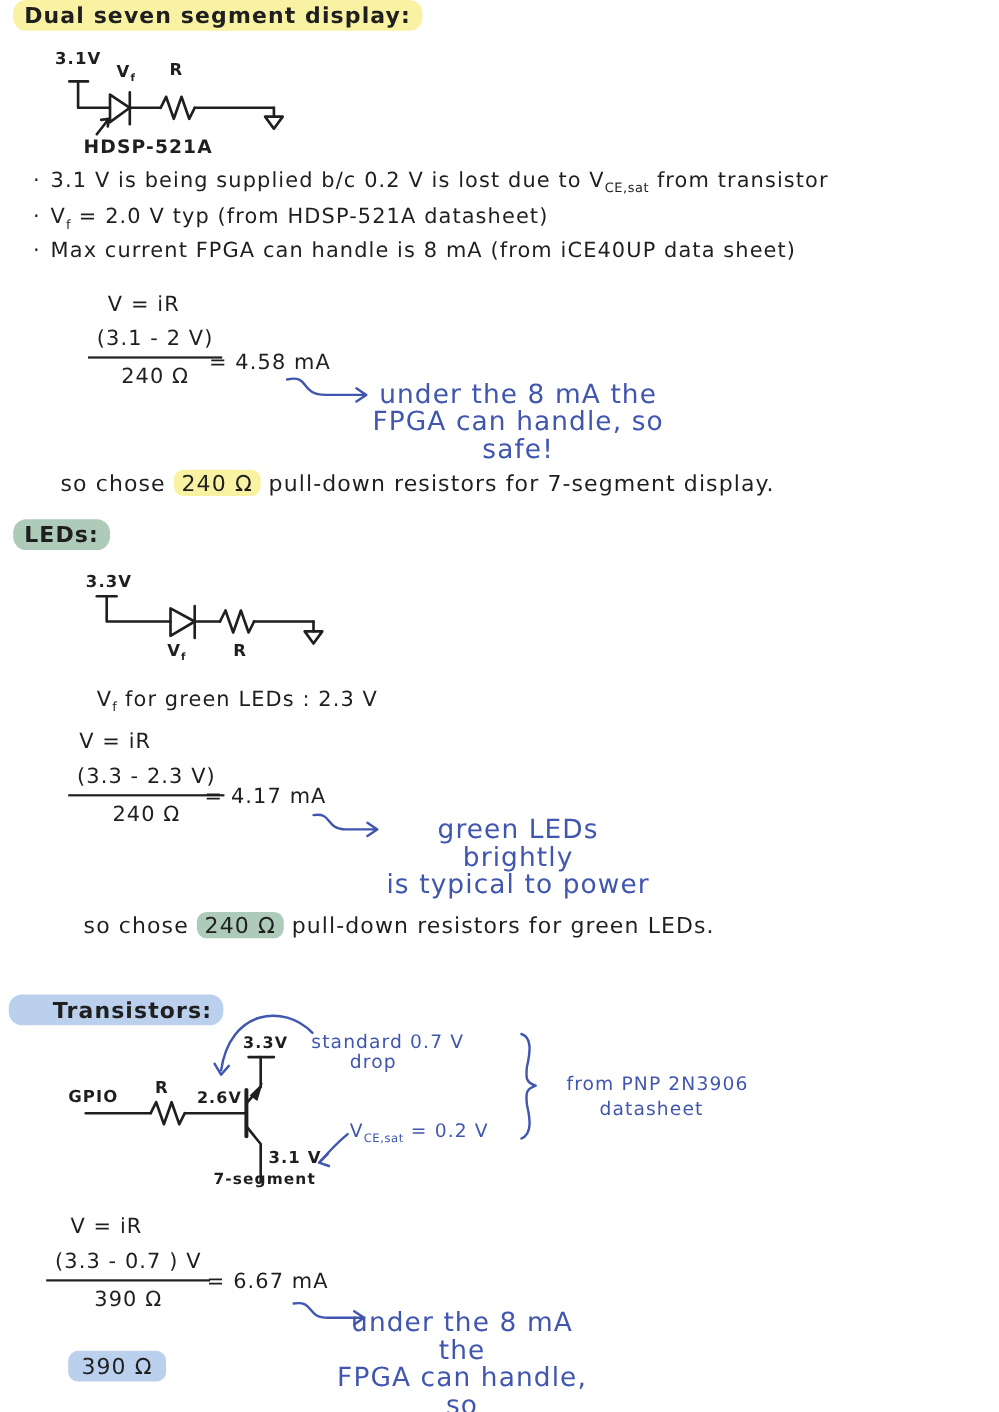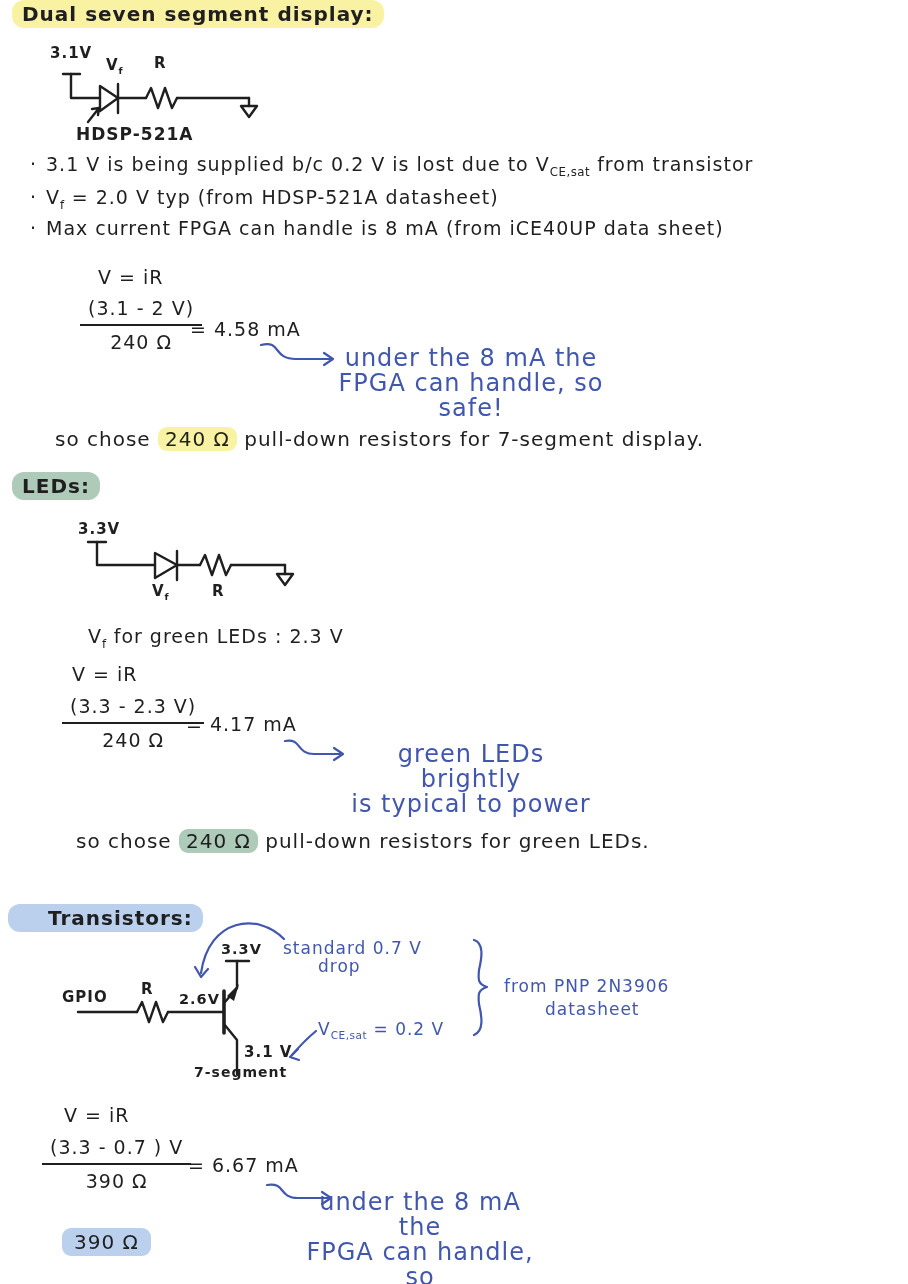--- a/index.html
+++ b/index.html
@@ -145,21 +145,21 @@
     </svg>
     <span class="abs hand clabel" style="left:62px; top:88px;">GPIO</span>
     <span class="abs hand clabel" style="left:141px; top:80px;">R</span>
     <span class="abs hand" style="left:179px; top:91px; font-size:14.5px; font-weight:600;">2.6V</span>
     <span class="abs hand" style="left:221px; top:41px; font-size:14.5px; font-weight:600;">3.3V</span>
     <span class="abs hand clabel" style="left:244px; top:143px;">3.1 V</span>
     <span class="abs hand" style="left:194px; top:164px; font-size:14px; font-weight:600;">7-segment</span>
     <span class="abs hand ann blue" style="left:283px; top:38px;">standard  0.7 V</span>
     <span class="abs hand ann blue" style="left:318px; top:56px;">drop</span>
     <span class="abs hand ann blue" style="left:318px; top:119px;"><span>V</span><sub>CE,sat</sub><span> = 0.2 V</span></span>
-    <span class="abs hand ann blue" style="left:504px; top:76px;">from PNP 2N3906</span>
+    <span class="abs hand ann blue" style="left:515px; top:76px;">from PNP 2N3906</span>
     <span class="abs hand ann blue" style="left:545px; top:99px;">datasheet</span>
   </div>
 
   <div class="abs hand eq" style="left:64px; top:1104px;">V = iR</div>
   <div class="abs fraction hand" style="left:42px; top:1136px;">
     <div class="num">(3.3 - 0.7 ) V</div>
     <div class="den">390 Ω</div>
   </div>
   <div class="abs hand eq" style="left:188px; top:1154px;">= 6.67 mA</div>
 

